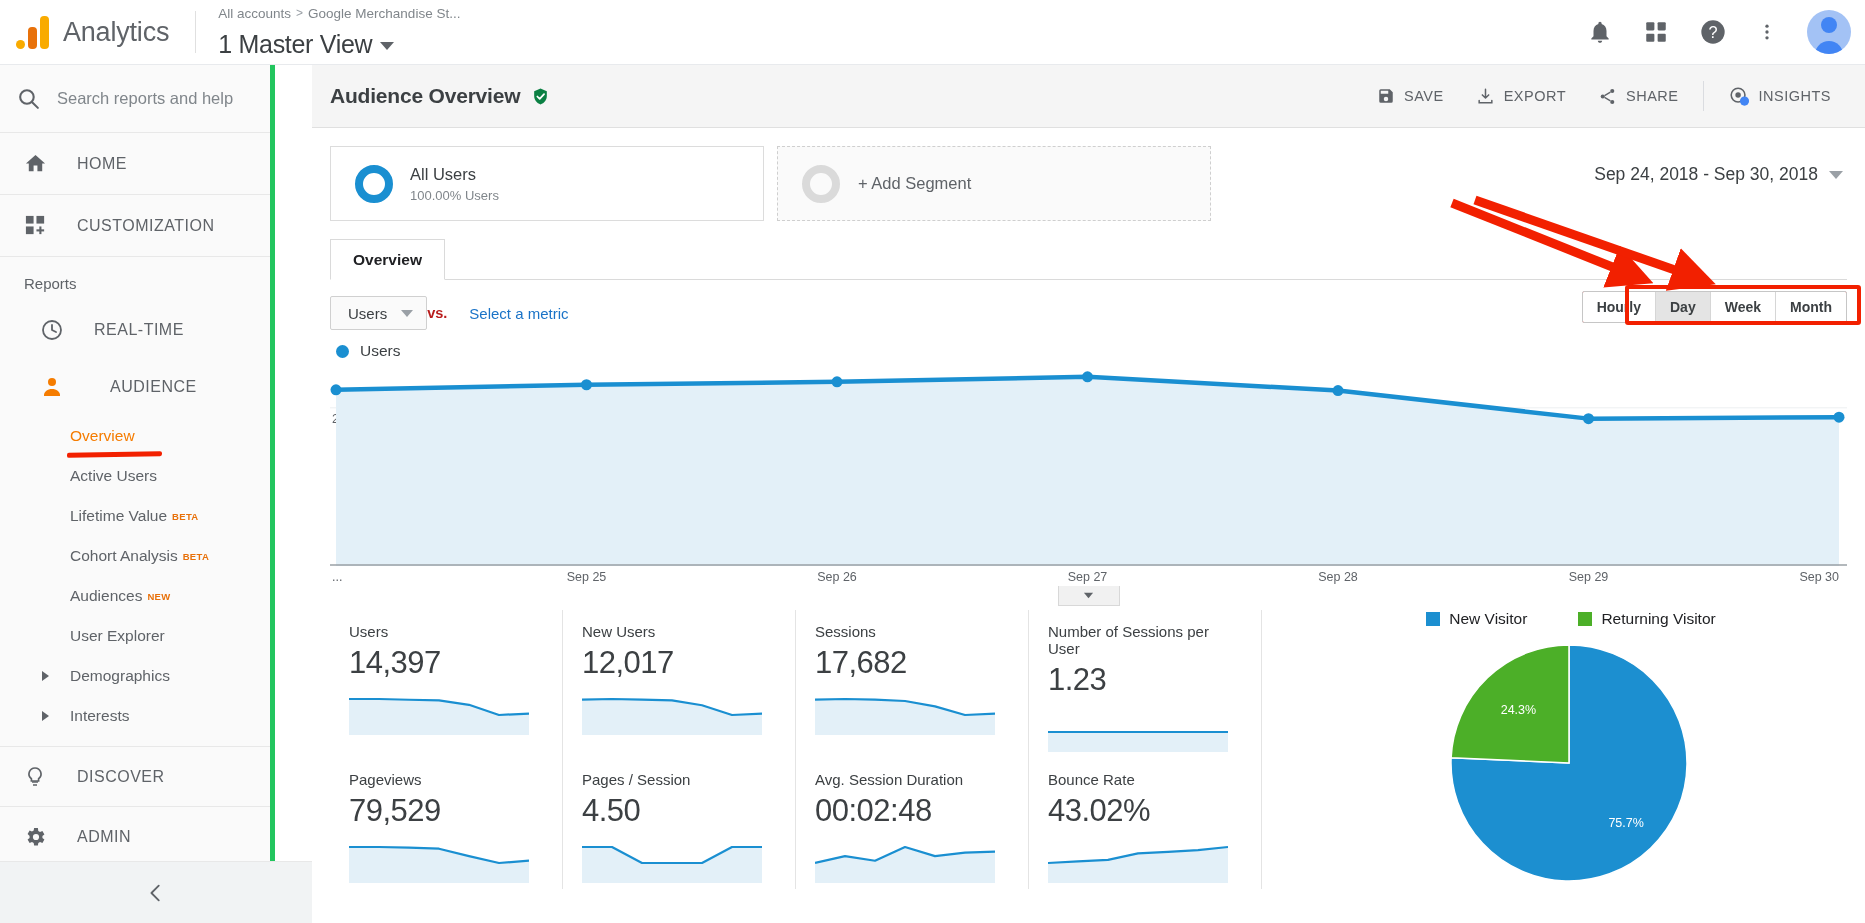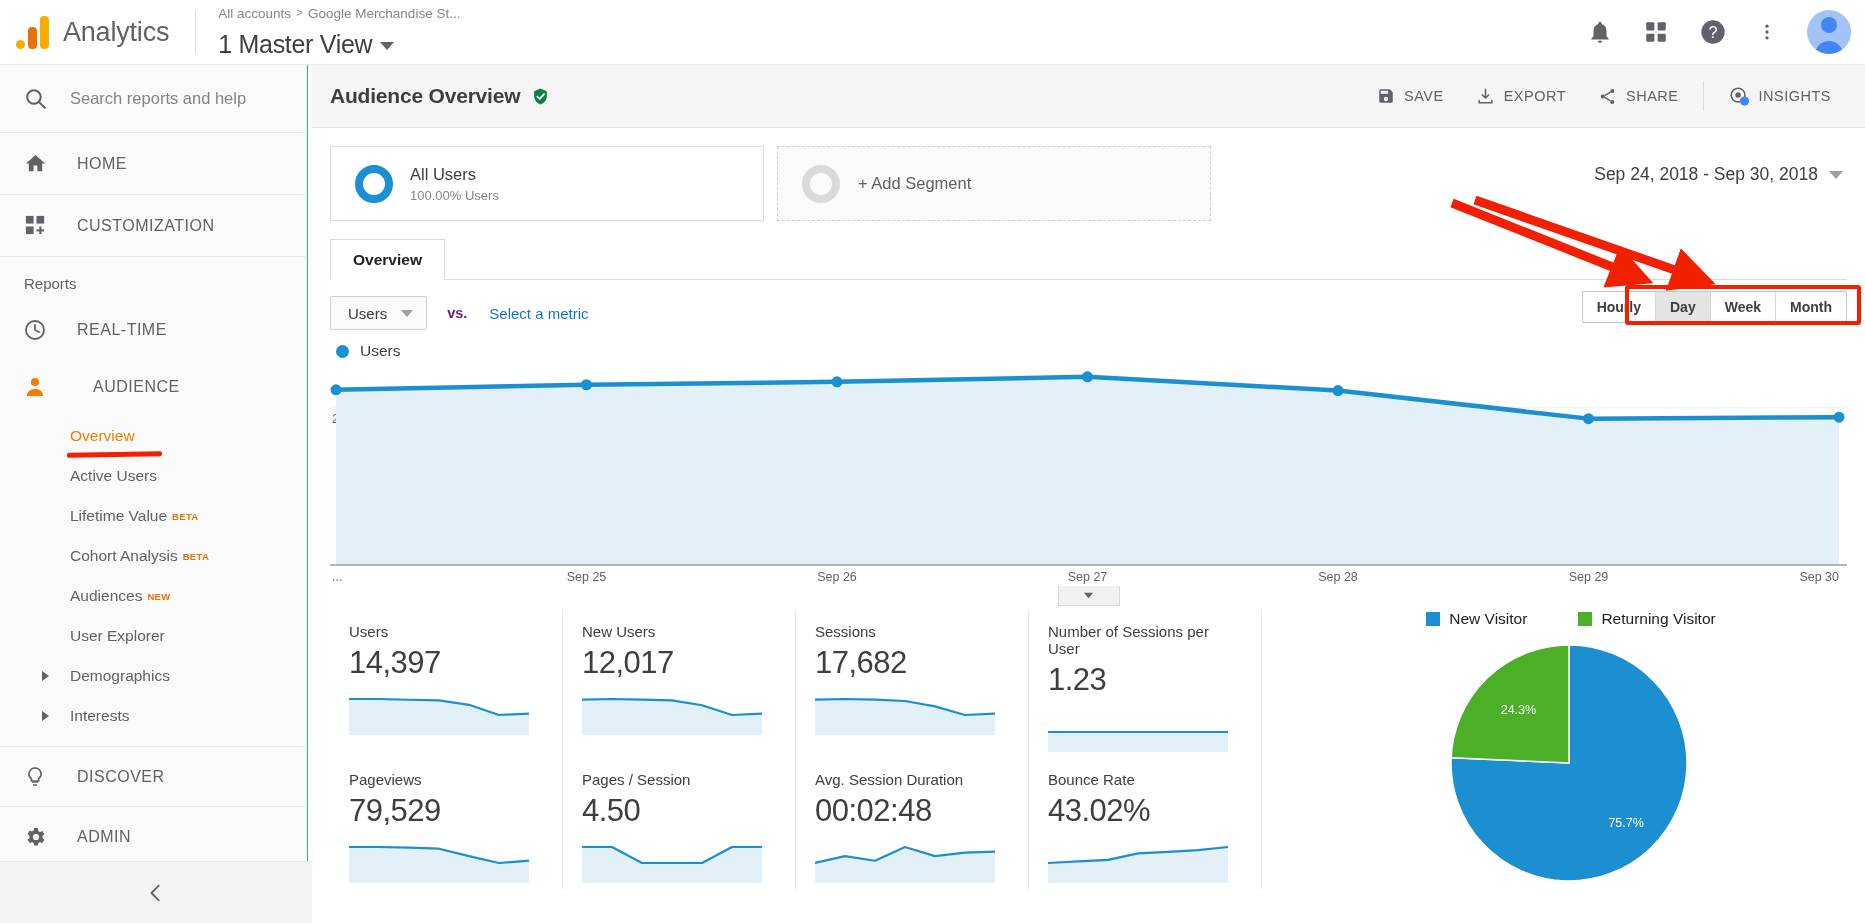--- a/index.html
+++ b/index.html
@@ -43,43 +43,43 @@
     content:""; position:absolute; top:7px; left:50%; transform:translateX(-50%);
     width:16px; height:16px; border-radius:50%; background:#4285f4;
   }
   .avatar::after {
     content:""; position:absolute; bottom:-7px; left:50%; transform:translateX(-50%);
     width:28px; height:20px; border-radius:14px 14px 0 0; background:#4285f4;
   }
 
   
   .sidebar {
-    position: absolute; top: 65px; left: 0; width: 308px; height: 858px;
-    background: #fafafa; border-right: 1px solid #22c55e; z-index: 20;
+    position: absolute; top: 65px; left: 0; width: 275px; height: 858px;
+    background: #fafafa; border-right: 5px solid #22c55e; z-index: 20;
   }
   .search-row {
     height: 68px; display: flex; align-items: center; padding-left: 16px;
     border-bottom: 1px solid #e8e8e8;
   }
   .search-ic { width: 38px; display: flex; justify-content: center; color: #5f6368; }
   .search-in {
     border: none; outline: none; background: transparent;
     font-size: 16.5px; color: #80868b; font-family: inherit; width: 220px; margin-left: 16px;
   }
   .search-in::placeholder { color: #80868b; }
 
   .nav-main {
     height: 62px; display: flex; align-items: center; padding-left: 16px;
     border-bottom: 1px solid #e8e8e8; cursor: pointer;
   }
   .nav-ic { width: 38px; display: flex; justify-content: center; color: #5f6368; }
   .nav-lb { font-size: 16px; color: #5f6368; margin-left: 23px; letter-spacing: 0.5px; }
 
   .reports-hd { font-size: 15px; color: #5f6368; padding: 18px 0 10px 24px; }
-  .nav-sec { height: 56px; display: flex; align-items: center; padding-left: 16px; cursor: pointer; }
+  .nav-sec { height: 56px; display: flex; align-items: center; padding-left: 33px; cursor: pointer; }
   .nav-sec.audience { height: 58px; gap: 16px; }
   .subgroup { padding-bottom: 10px; border-bottom: 1px solid #e8e8e8; }
   .sub-item {
     height: 40px; display: flex; align-items: center; padding-left: 70px;
     font-size: 15.5px; color: #5f6368; cursor: pointer; position: relative;
   }
   .sub-item.sel { color: #f57c00; }
   .sup {
     font-size: 9.5px; color: #e8710a; font-weight: bold; margin-left: 5px;
     vertical-align: super; letter-spacing: 0.3px;
@@ -148,21 +148,21 @@
   .metric-row { display: flex; align-items: center; padding: 16px 18px 0 18px; position: relative; }
   .metric-sel {
     border: 1px solid #d0d0d0; background: #fafafa; border-radius: 2px;
     height: 34px; display: flex; align-items: center; gap: 14px; padding: 0 13px 0 17px;
     font-size: 15px; color: #3c4043; cursor: pointer;
   }
   .msel-caret {
     width: 0; height: 0; border-left: 6px solid transparent; border-right: 6px solid transparent;
     border-top: 7px solid #9aa0a6;
   }
-  .vs-lb { font-size: 14.5px; color: #701a75; margin-left: 20px; font-weight: bold; }
+  .vs-lb { font-size: 14.5px; color: #b91c1c; font-weight: bold; }
   .sel-metric { font-size: 15px; color: #1a73c7; margin-left: 22px; cursor: pointer; }
 
   .granularity {
     position: absolute; right: 18px; top: 11px; display: flex;
     border: 1px solid #c6c6c6; border-radius: 2px; overflow: hidden; background: #ef4444;
   }
   .gbtn {
     padding: 7px 14px; font-size: 14px; font-weight: bold; color: #3c4043;
     background: #fff; border-right: 1px solid #d6d6d6; cursor: pointer;
   }

